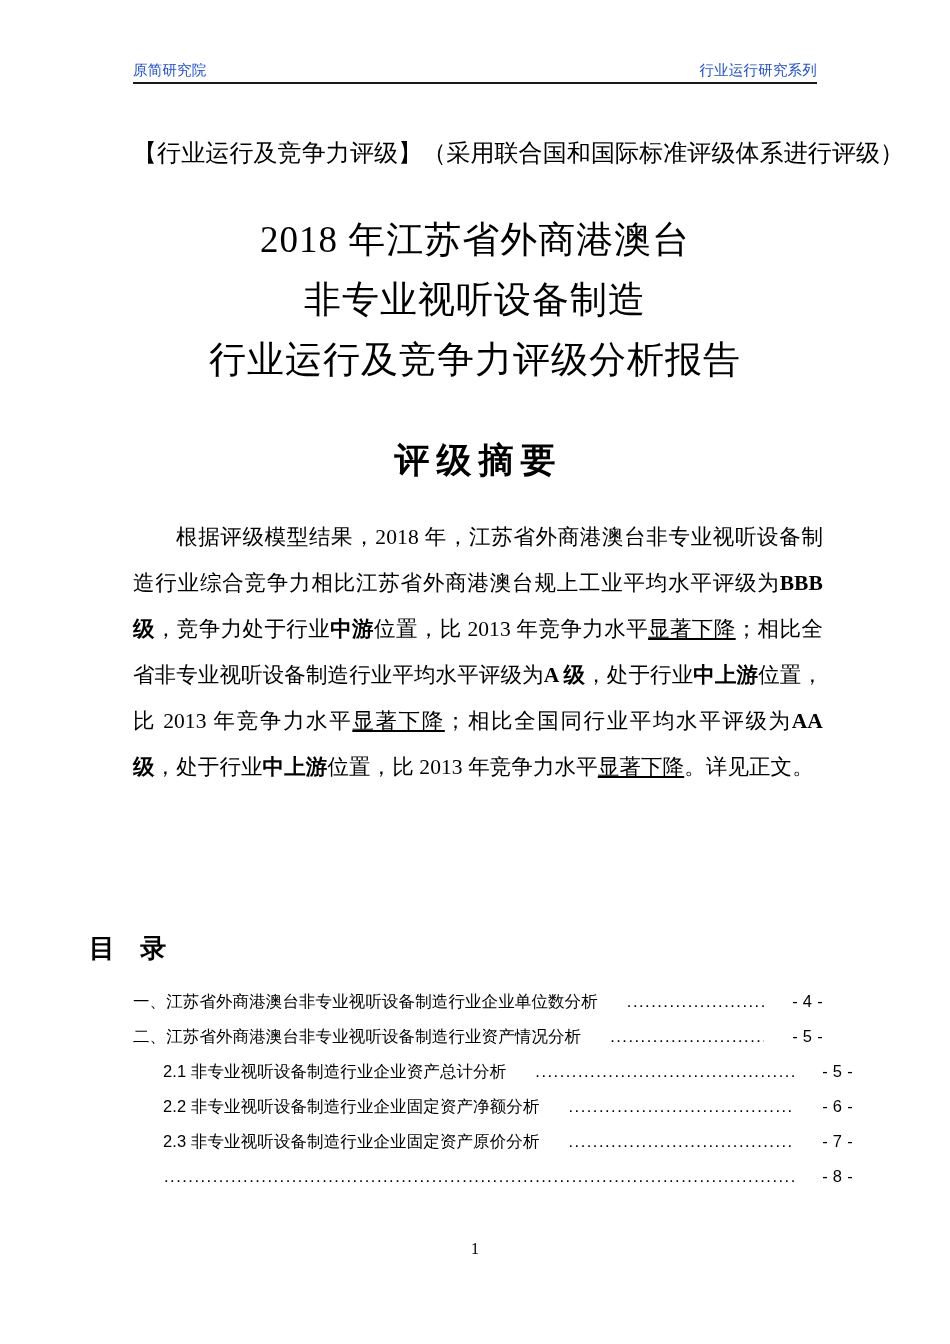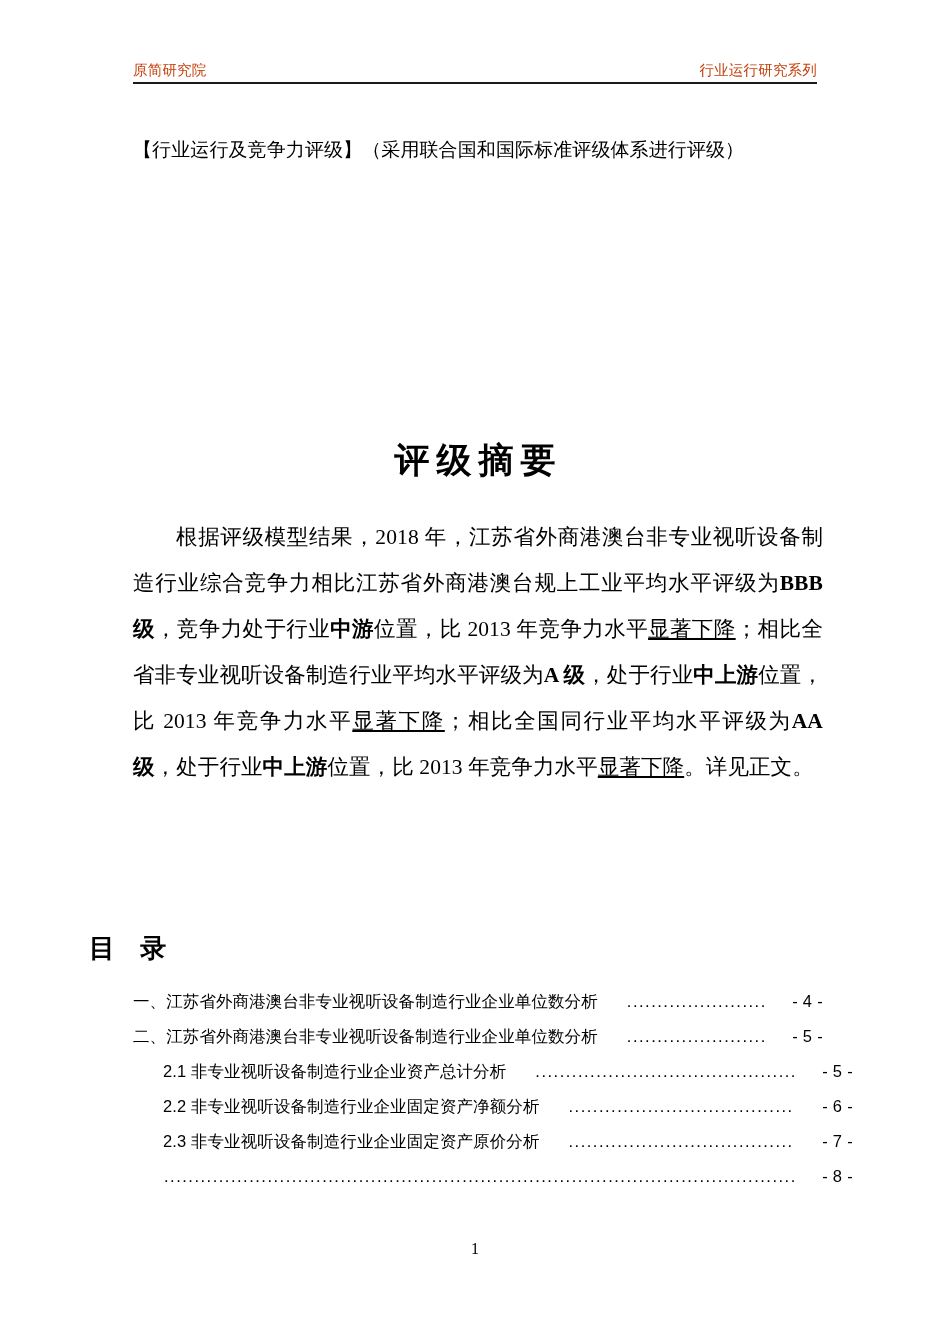--- a/index.html
+++ b/index.html
@@ -26,32 +26,32 @@
     top: 62px;
     width: 684px;
     display: flex;
     justify-content: space-between;
     align-items: flex-end;
     border-bottom: 2px solid #1a1a1a;
     padding-bottom: 3px;
     font-family: "Liberation Sans", "DejaVu Sans", sans-serif;
     font-size: 14.5px;
     line-height: 1.2;
-    color: #c2410c;
+    color: #1d4ed8;
   }
   .doc-header .hdr-left  { letter-spacing: 0.2px; }
   .doc-header .hdr-right { letter-spacing: 0.2px; }
 
   
   .rating-kicker {
     position: absolute;
     left: 133px;
     top: 136px;
     width: 690px;
-    font-size: 19px;
+    font-size: 24px;
     line-height: 1.45;
     letter-spacing: 0.1px;
     white-space: nowrap;
   }
 
   
   .doc-title {
     position: absolute;
     left: 80px;
     top: 210px;
@@ -155,35 +155,40 @@
 
 <div class="page">
 
   <div class="doc-header">
     <span class="hdr-left">原简研究院</span>
     <span class="hdr-right">行业运行研究系列</span>
   </div>
 
   <div class="rating-kicker">【行业运行及竞争力评级】（采用联合国和国际标准评级体系进行评级）</div>
 
+  <div class="doc-title">
+    <span class="tline">2018 年江苏省外商港澳台</span>
+    <span class="tline">非专业视听设备制造</span>
+    <span class="tline">行业运行及竞争力评级分析报告</span>
+  </div>
 
   <div class="summary-heading">评级摘要</div>
 
   <p class="summary-body"><span>根据评级模型结果，2018 年，江苏省外商港澳台非专业视听设备制造行业综合竞争力相比江苏省外商港澳台规上工业平均水平评级为</span><b>BBB 级</b><span>，竞争力处于行业</span><b>中游</b><span>位置，比 2013 年竞争力水平</span><u class="bu">显著下降</u><span>；相比全省非专业视听设备制造行业平均水平评级为</span><b>A 级</b><span>，处于行业</span><b>中上游</b><span>位置，比 2013 年竞争力水平</span><u class="bu">显著下降</u><span>；相比全国同行业平均水平评级为</span><b>AA 级</b><span>，处于行业</span><b>中上游</b><span>位置，比 2013 年竞争力水平</span><u class="bu">显著下降</u><span>。详见正文。</span></p>
 
   <div class="toc-heading">目 录</div>
 
   <div class="toc">
       <div class="toc-entry">
         <span class="toc-text">一、江苏省外商港澳台非专业视听设备制造行业企业单位数分析</span>
         <span class="toc-dots">..................................................................................................................</span>
         <span class="toc-page">- 4 -</span>
       </div>
       <div class="toc-entry">
-        <span class="toc-text">二、江苏省外商港澳台非专业视听设备制造行业企业单位数分析</span>
+        <span class="toc-text">二、江苏省外商港澳台非专业视听设备制造行业资产情况分析</span>
         <span class="toc-dots">..................................................................................................................</span>
         <span class="toc-page">- 5 -</span>
       </div>
       <div class="toc-entry lvl2">
         <span class="toc-text">2.1 非专业视听设备制造行业企业资产总计分析</span>
         <span class="toc-dots">..................................................................................................................</span>
         <span class="toc-page">- 5 -</span>
       </div>
       <div class="toc-entry lvl2">
         <span class="toc-text">2.2 非专业视听设备制造行业企业固定资产净额分析</span>

